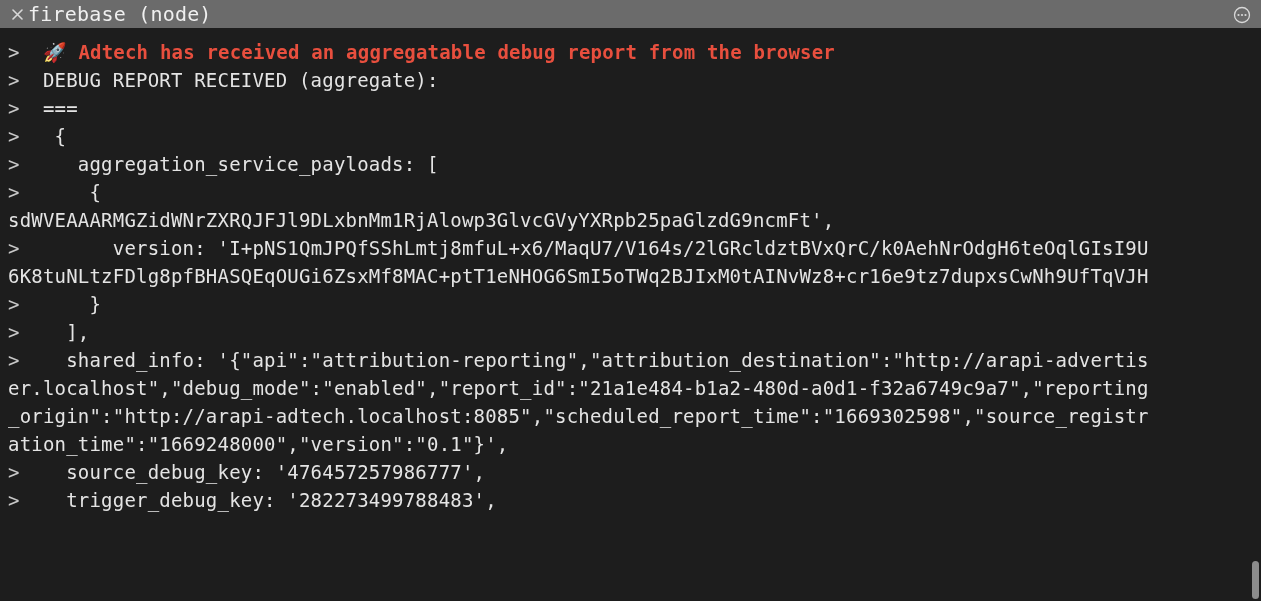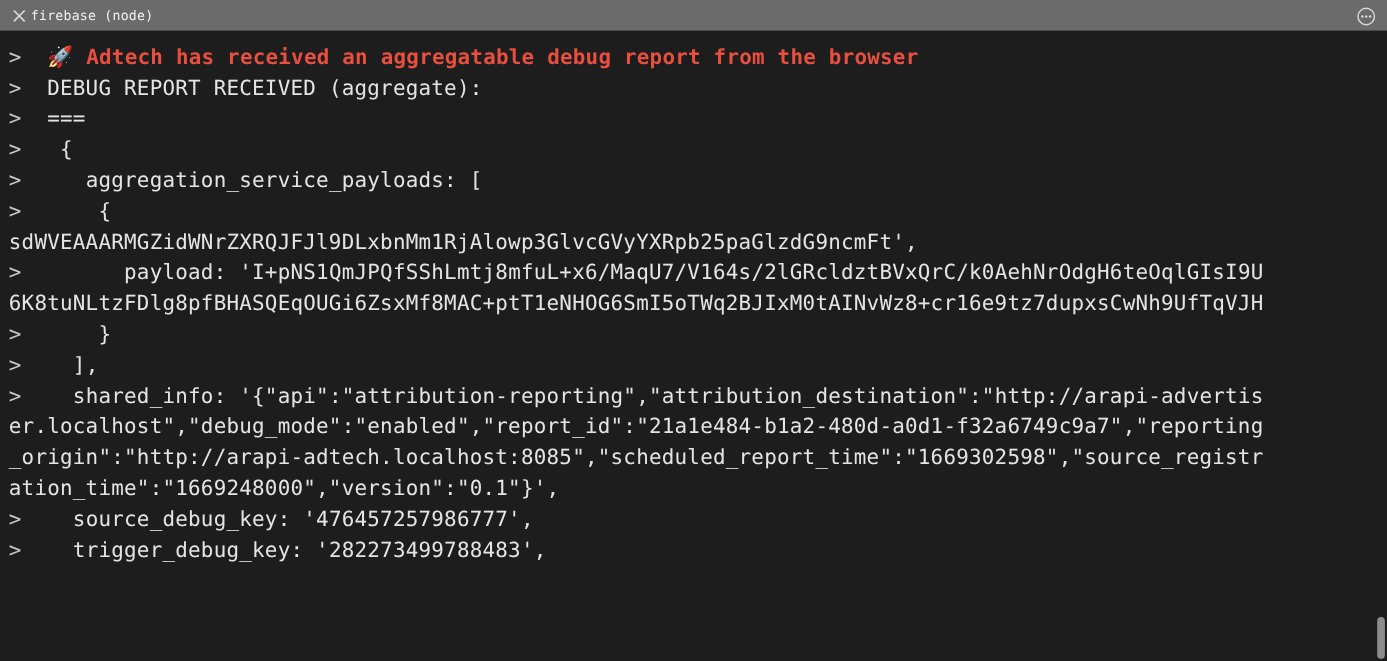--- a/index.html
+++ b/index.html
@@ -1,20 +1,20 @@
 <!DOCTYPE html>
 <html><head>
 <meta charset="utf-8">
 <style>
   * { margin:0; padding:0; box-sizing:border-box; }
   html,body { width:1261px; height:601px; background:#111; font-family:"Menlo","Consolas","DejaVu Sans Mono",monospace; font-size:19px; line-height:28px; color:#e8e8e8; overflow:hidden; letter-spacing:0.2px;}
   .tabbar { height:28px; background:#6b6b6b; display:flex; align-items:center; padding:0 6px; position:relative;}
   .tab-close { width:14px; font-size:14px; color:#d0d0d0; padding:0 10px 0 6px; }
   .tab-close svg{display:block;}
-  .tab-title { padding:0 6px; color:#f0f0f0; font-size:12px; }
+  .tab-title { padding:0 6px; color:#f0f0f0; font-size:20px; }
   .tab-more { position:absolute; right:10px; top:6px; width:18px; height:18px; }
   .tab-more svg{display:block;}
   .terminal { background:#1d1d1d; color:#e4e4e4; height:calc(601px - 28px); padding:10px 16px 0 8px; position:relative; overflow:hidden;}
   .line { white-space:pre-wrap; word-break:break-all;}
   .prompt { color:#c8c8c8; }
   .highlight { color:#e84f3e; font-weight:bold;}
   .rocket{ display:inline-block;}
   .scrollbar { position:absolute; right:2px; width:7px; bottom:2px; height:38px; background:#8c8c8c; border-radius:4px;}
 </style>
 </head>
@@ -38,21 +38,21 @@
 </div>
 
 <div class="terminal">
   <div class="line"><span class="prompt">&gt;</span><span>  </span><span class="rocket">🚀</span><span> </span><span class="highlight">Adtech has received an aggregatable debug report from the browser</span></div>
   <div class="line"><span class="prompt">&gt;</span><span>  </span><span>DEBUG REPORT RECEIVED (aggregate):</span></div>
   <div class="line"><span class="prompt">&gt;</span><span>  </span><span>===</span></div>
   <div class="line"><span class="prompt">&gt;</span><span>   </span><span>{</span></div>
   <div class="line"><span class="prompt">&gt;</span><span>     </span><span>aggregation_service_payloads: [</span></div>
   <div class="line"><span class="prompt">&gt;</span><span>      </span><span>{</span></div>
   <div class="line"><span>sdWVEAAARMGZidWNrZXRQJFJl9DLxbnMm1RjAlowp3GlvcGVyYXRpb25paGlzdG9ncmFt',</span></div>
-  <div class="line"><span class="prompt">&gt;</span><span>        </span><span>payload: 'I+pNS1QmJPQfSShLmtj8mfuL+x6/MaqU7/V164s/2lGRcldztBVxQrC/k0AehNrOdgH6teOqlGIsI9U</span></div>
+  <div class="line"><span class="prompt">&gt;</span><span>        </span><span>version: 'I+pNS1QmJPQfSShLmtj8mfuL+x6/MaqU7/V164s/2lGRcldztBVxQrC/k0AehNrOdgH6teOqlGIsI9U</span></div>
   <div class="line"><span>6K8tuNLtzFDlg8pfBHASQEqOUGi6ZsxMf8MAC+ptT1eNHOG6SmI5oTWq2BJIxM0tAINvWz8+cr16e9tz7dupxsCwNh9UfTqVJH</span></div>
   <div class="line"><span class="prompt">&gt;</span><span>      </span><span>}</span></div>
   <div class="line"><span class="prompt">&gt;</span><span>    </span><span>],</span></div>
   <div class="line"><span class="prompt">&gt;</span><span>    </span><span>shared_info: '{"api":"attribution-reporting","attribution_destination":"http://arapi-advertis</span></div>
   <div class="line"><span>er.localhost","debug_mode":"enabled","report_id":"21a1e484-b1a2-480d-a0d1-f32a6749c9a7","reporting</span></div>
   <div class="line"><span>_origin":"http://arapi-adtech.localhost:8085","scheduled_report_time":"1669302598","source_registr</span></div>
   <div class="line"><span>ation_time":"1669248000","version":"0.1"}',</span></div>
   <div class="line"><span class="prompt">&gt;</span><span>    </span><span>source_debug_key: '476457257986777',</span></div>
   <div class="line"><span class="prompt">&gt;</span><span>    </span><span>trigger_debug_key: '282273499788483',</span></div>
   <div class="scrollbar"></div>

